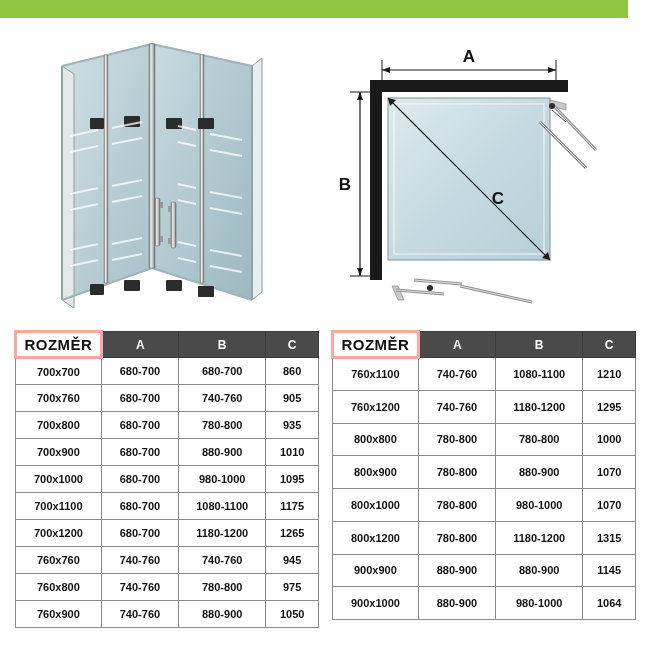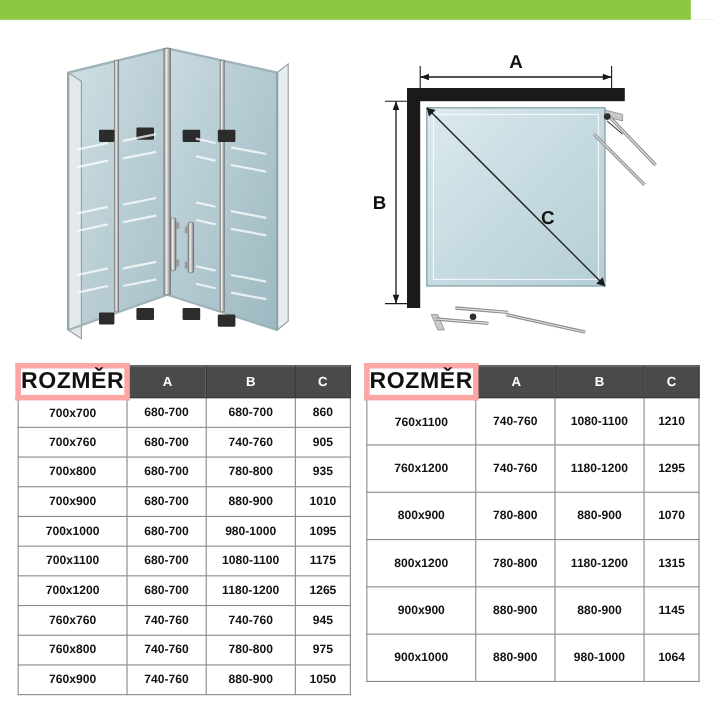--- a/index.html
+++ b/index.html
@@ -46,23 +46,23 @@
   table.spec thead th {
     background: #4a4a4a;
     color: #ffffff;
     font-size: 12px;
     height: 26px;
     border: 1px solid #3a3a3a;
   }
   table.spec thead th.rozmer {
     background: #ffffff;
     color: #111111;
-    font-size: 21px;
+    font-size: 15px;
     letter-spacing: .5px;
-    border: 5px solid #fca5a5;
+    border: 3px solid #fca5a5;
   }
   table.spec td.c0 { width: 86px; }
   table.spec td.c1 { width: 78px; }
   table.spec td.c2 { width: 88px; }
   table.spec td.c3 { width: 53px; }
   table.spec th.h0 { width: 86px; }
   table.spec th.h1 { width: 78px; }
   table.spec th.h2 { width: 88px; }
   table.spec th.h3 { width: 53px; }
 </style>
@@ -324,26 +324,38 @@
             <td class="c2">1080-1100</td>
             <td class="c3">1210</td>
           </tr>
         <tr>
             <td class="c0">760x1200</td>
             <td class="c1">740-760</td>
             <td class="c2">1180-1200</td>
             <td class="c3">1295</td>
           </tr>
         <tr>
+            <td class="c0">800x800</td>
+            <td class="c1">780-800</td>
+            <td class="c2">780-800</td>
+            <td class="c3">1000</td>
+          </tr>
+        <tr>
             <td class="c0">800x900</td>
             <td class="c1">780-800</td>
             <td class="c2">880-900</td>
             <td class="c3">1070</td>
           </tr>
         <tr>
+            <td class="c0">800x1000</td>
+            <td class="c1">780-800</td>
+            <td class="c2">980-1000</td>
+            <td class="c3">1070</td>
+          </tr>
+        <tr>
             <td class="c0">800x1200</td>
             <td class="c1">780-800</td>
             <td class="c2">1180-1200</td>
             <td class="c3">1315</td>
           </tr>
         <tr>
             <td class="c0">900x900</td>
             <td class="c1">880-900</td>
             <td class="c2">880-900</td>
             <td class="c3">1145</td>

